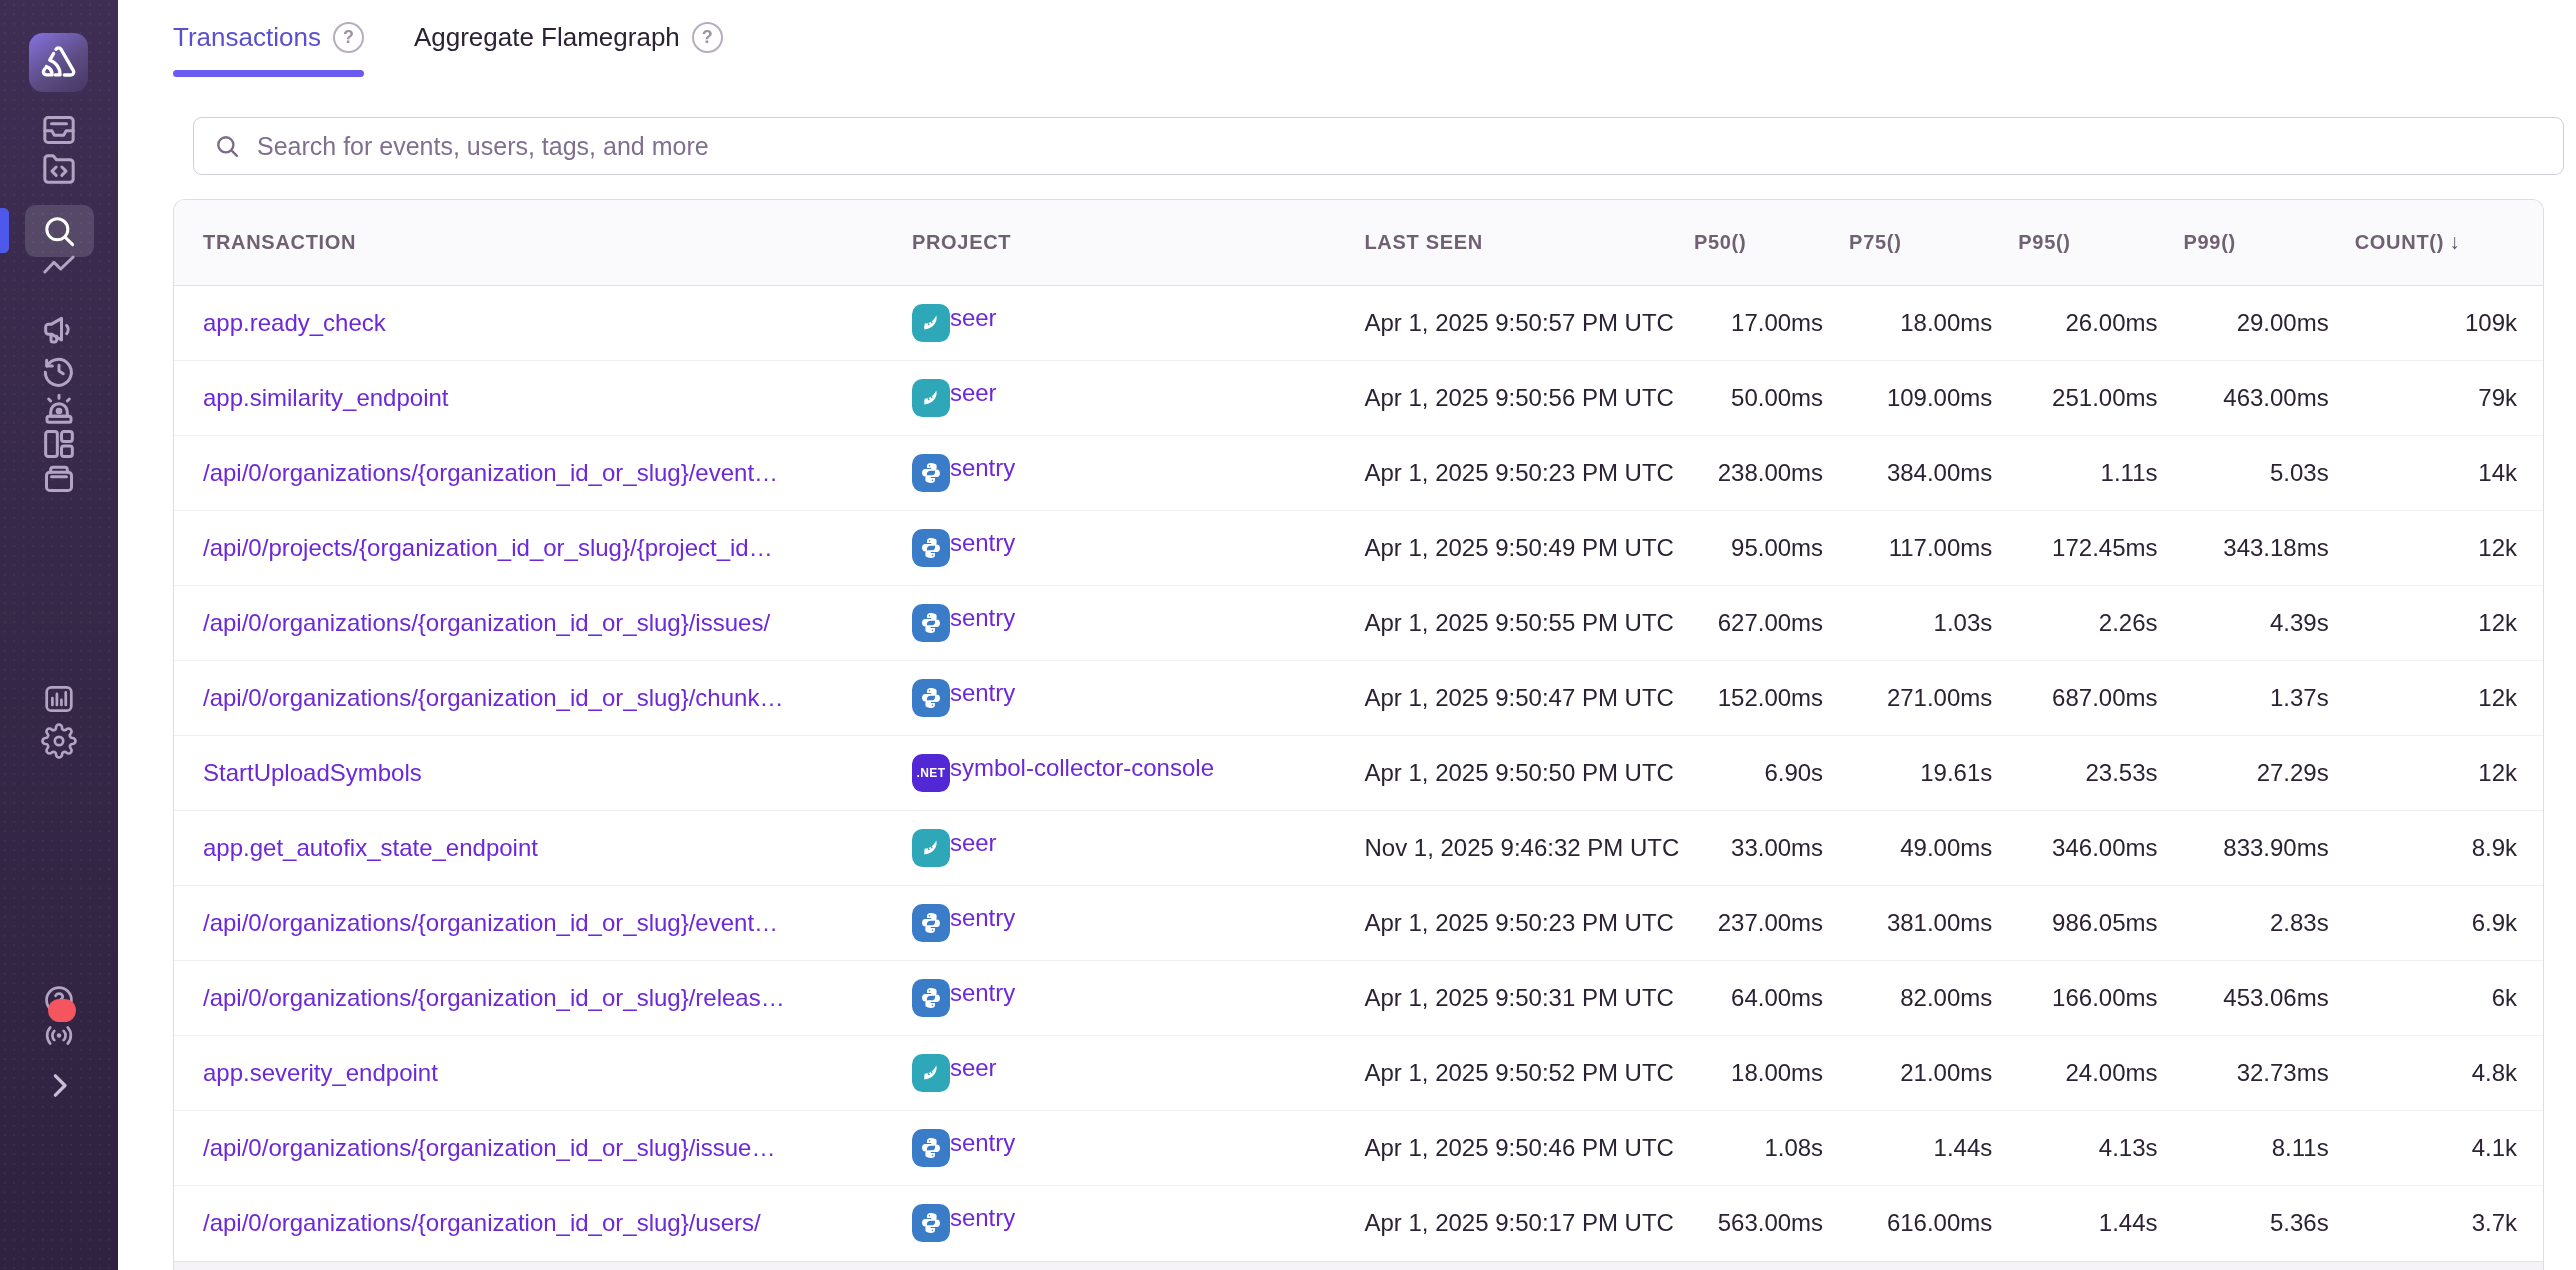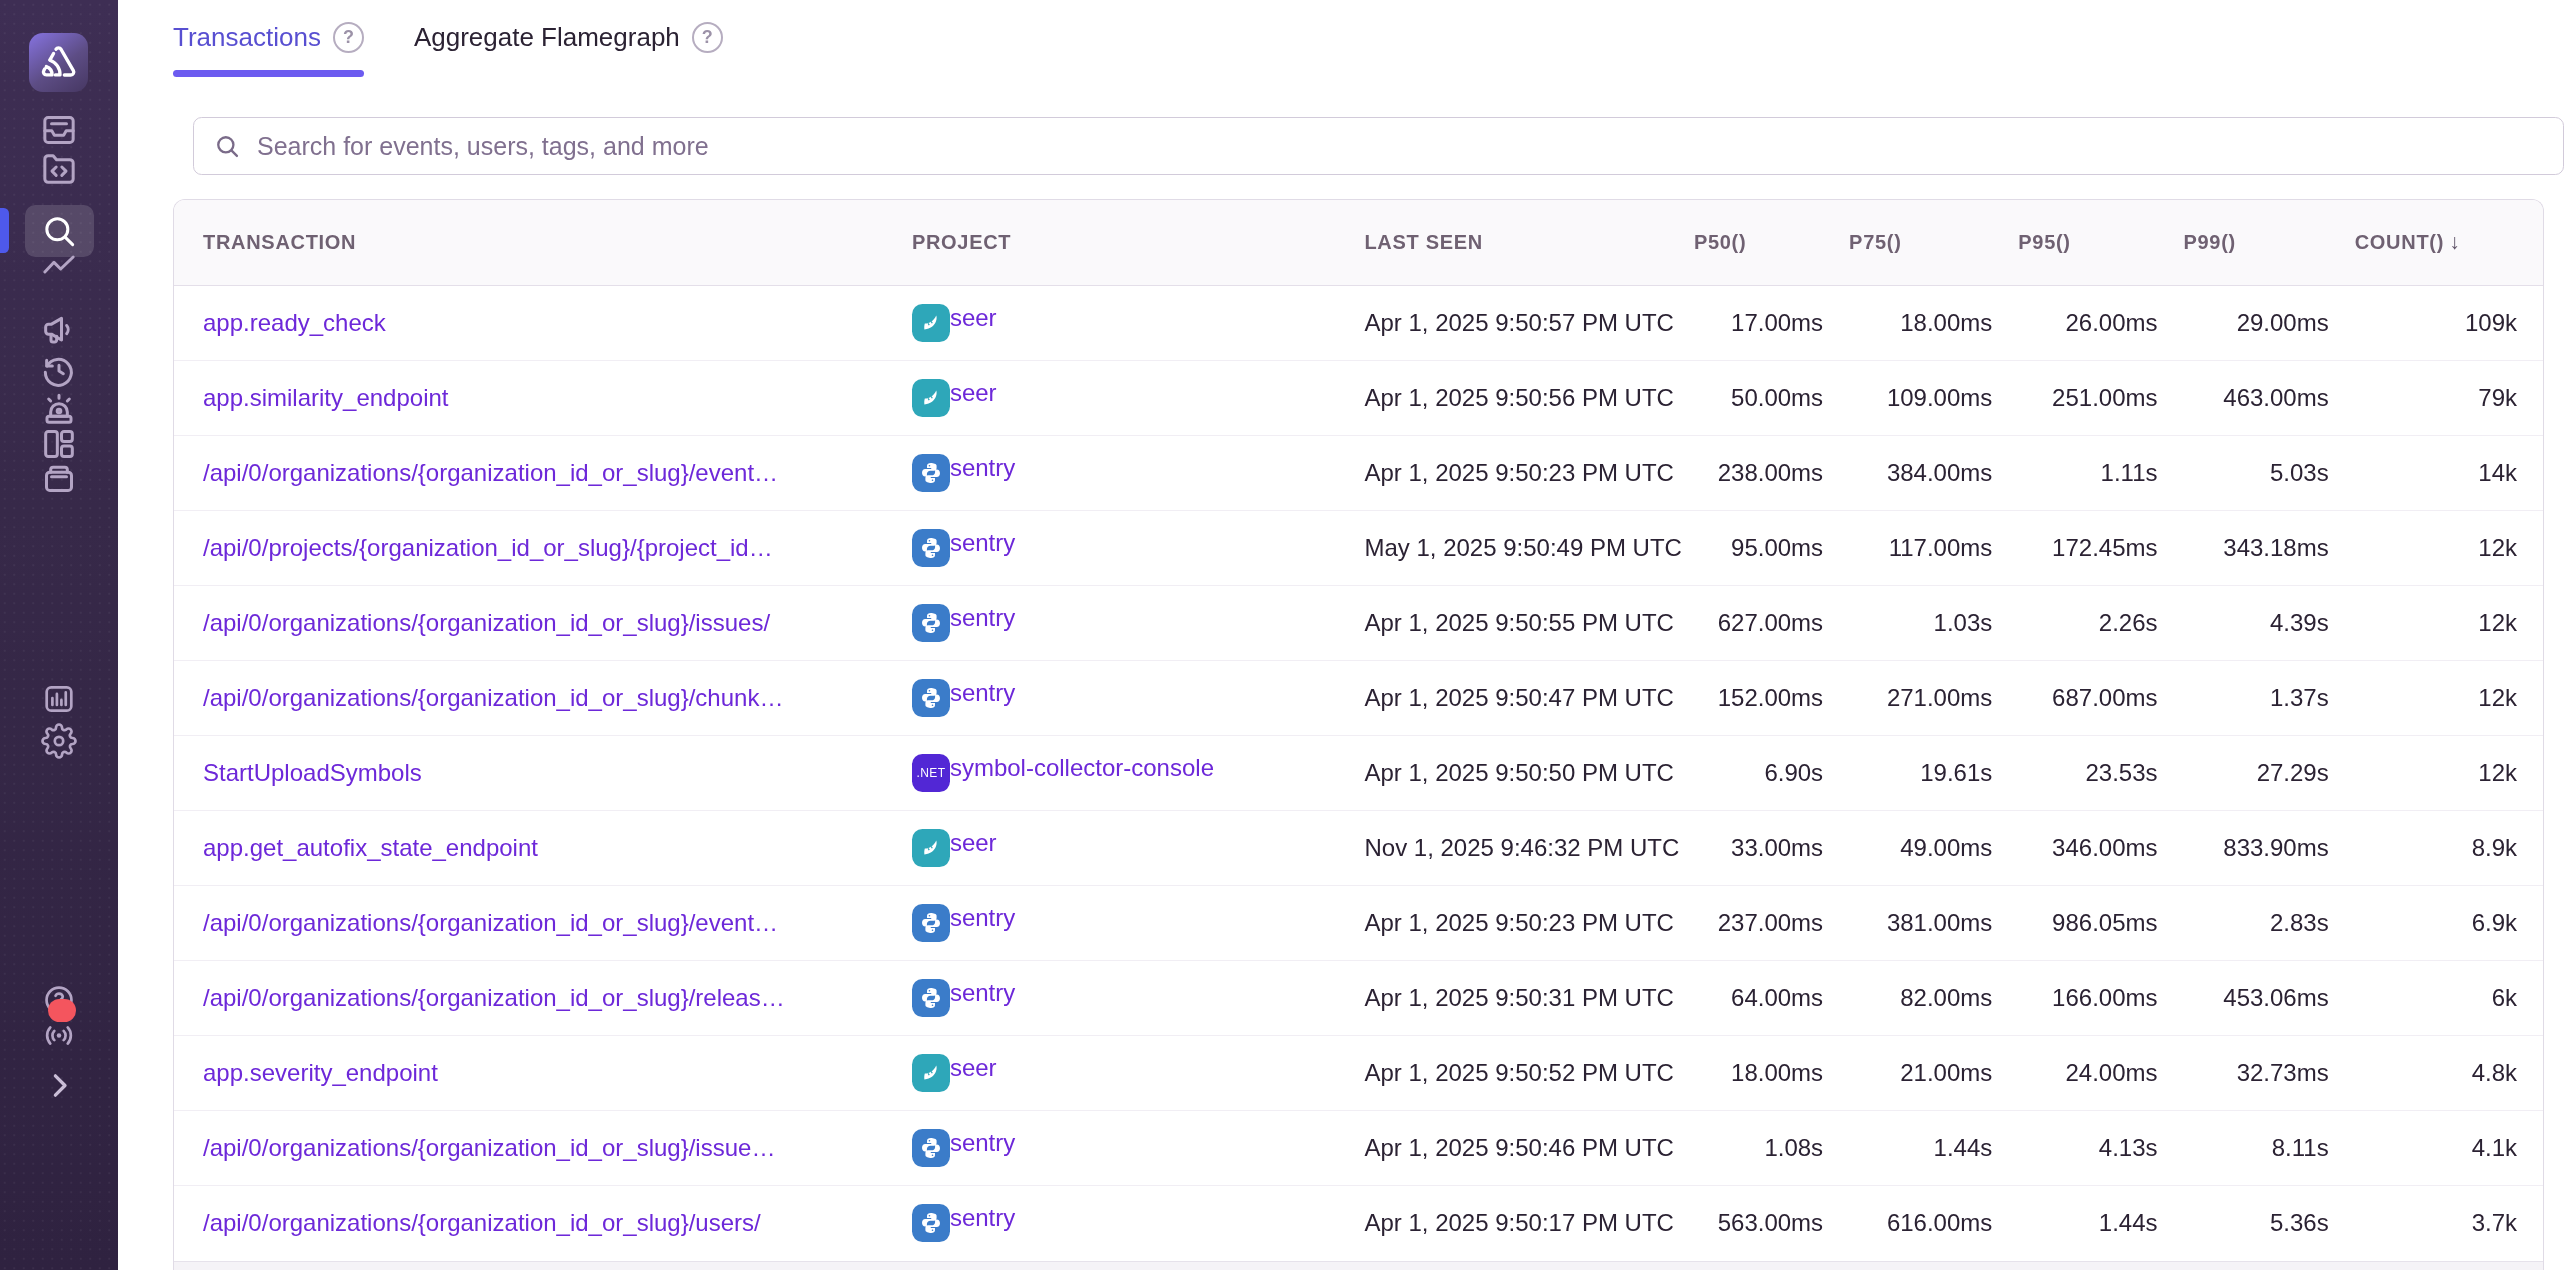--- a/index.html
+++ b/index.html
@@ -58,21 +58,21 @@
   thead th.num{text-align:left;padding:0 26px 0 0;}
   thead th .sort{margin-left:5.2px;font-weight:normal;font-size:21px;color:#5f5368;}
   tbody td{height:75px;border-top:1.7px solid #F1EEF4;font-size:24px;color:#2B2233;
     padding:0 0 0 29px;white-space:nowrap;overflow:hidden;}
   tbody tr:first-child td{border-top:none;}
   tbody td.num{text-align:right;padding:0 26px 0 0;}
   a.cell-link{color:#6d28d9;text-decoration:none;cursor:pointer;}
   .proj{display:flex;}
   .proj-ico{width:38px;height:38px;border-radius:10.4px;flex:none;display:flex;align-items:center;justify-content:center;}
   .proj-ico svg{width:28px;height:28px;}
-  .proj-ico.dotnet{font-size:12px;font-weight:normal;color:#fff;letter-spacing:0.4px;}
+  .proj-ico.dotnet{font-size:12px;font-weight:bold;color:#fff;letter-spacing:0.4px;}
   .card-footer{position:absolute;left:0;right:0;bottom:0;height:9.5px;background:#F5F3F7;border-top:1.7px solid #E6E2EB;}
 </style>
 </head>
 <body>
 
 <nav class="sidebar">
   <div class="logo-tile">
     <svg viewBox="0 0 100 100" fill="none" stroke="#fff" stroke-width="7.5" stroke-linecap="round" stroke-linejoin="round">
       <path d="M44.5 20.5a6.5 6.5 0 0 1 11 0L83 68a6.5 6.5 0 0 1-5.6 9.8H63"></path>
       <path d="M39 30 31 44"></path>
@@ -319,21 +319,21 @@
               <span class="proj">
                 <div class="proj-ico" style="background:#3B7CC9">
    <svg viewBox="0 0 24 24" fill="#fff">
                     <path d="M11.9 3.5c-2 0-3.3.85-3.3 2.3v2h3.6v.75H7.1c-1.7 0-2.8 1.3-2.8 3.2s1.1 3.2 2.8 3.2h1.4v-2.2c0-1.5 1.3-2.7 2.9-2.7h3.2c1.3 0 2.2-.95 2.2-2.25v-2C16.8 4.35 14 3.5 11.9 3.5zm-1.2 1.6a.7.7 0 1 1 0 1.4.7.7 0 0 1 0-1.4z"></path>
                     <path d="M12.1 20.5c2 0 3.3-.85 3.3-2.3v-2h-3.6v-.75h5.1c1.7 0 2.8-1.3 2.8-3.2s-1.1-3.2-2.8-3.2h-1.4v2.2c0 1.5-1.3 2.7-2.9 2.7h-3.2c-1.3 0-2.2.95-2.2 2.25v2c0 1.45 2.8 2.3 4.9 2.3zm1.2-1.6a.7.7 0 1 1 0-1.4.7.7 0 0 1 0 1.4z"></path>
                   </svg>
                 </div>
       <a class="cell-link">sentry</a>
               </span>
             </td>
-    <td>May 1, 2025 9:50:49 PM UTC</td>
+    <td>Apr 1, 2025 9:50:49 PM UTC</td>
     <td class="num">95.00ms</td>
     <td class="num">117.00ms</td>
     <td class="num">172.45ms</td>
     <td class="num">343.18ms</td>
     <td class="num">12k</td>
           </tr>
           <tr>
             <td>
       <a class="cell-link">/api/0/organizations/{organization_id_or_slug}/issues/</a></td>
     <td>

